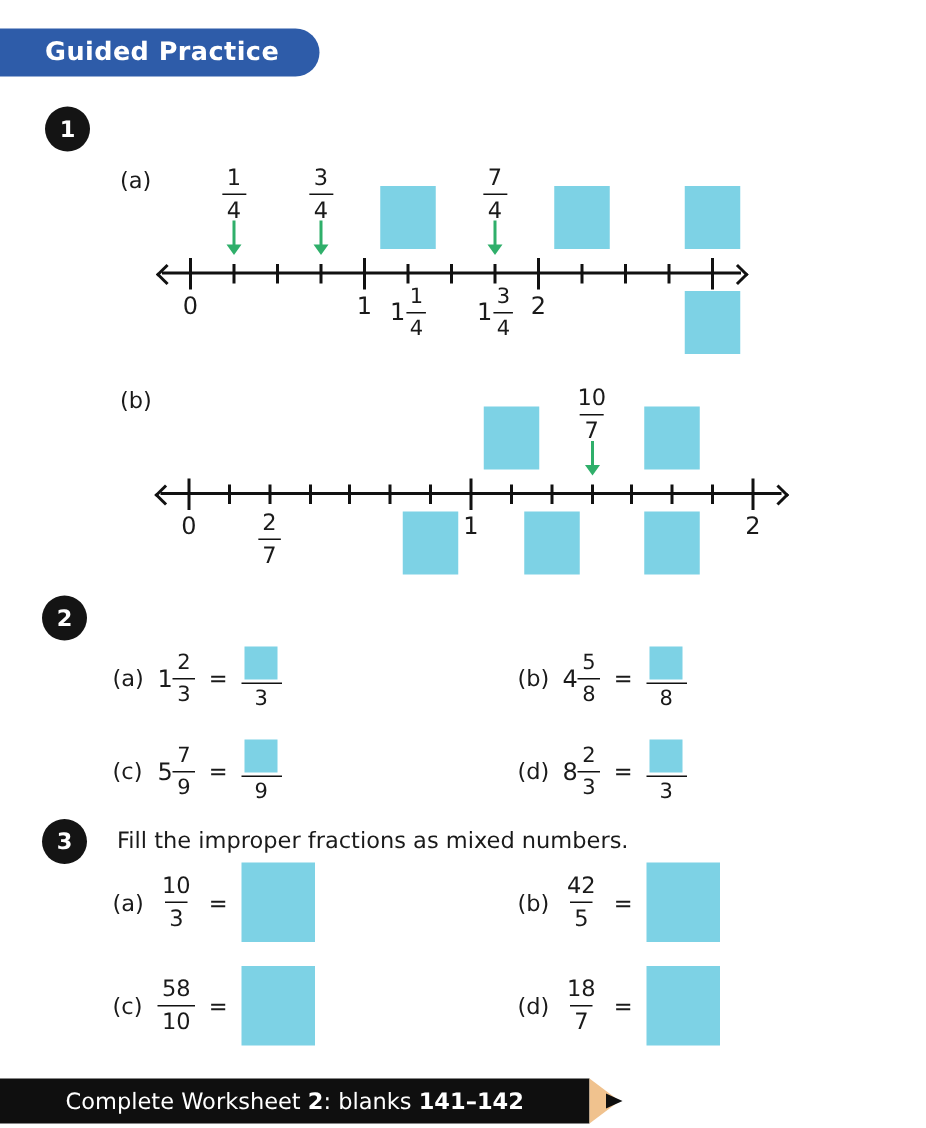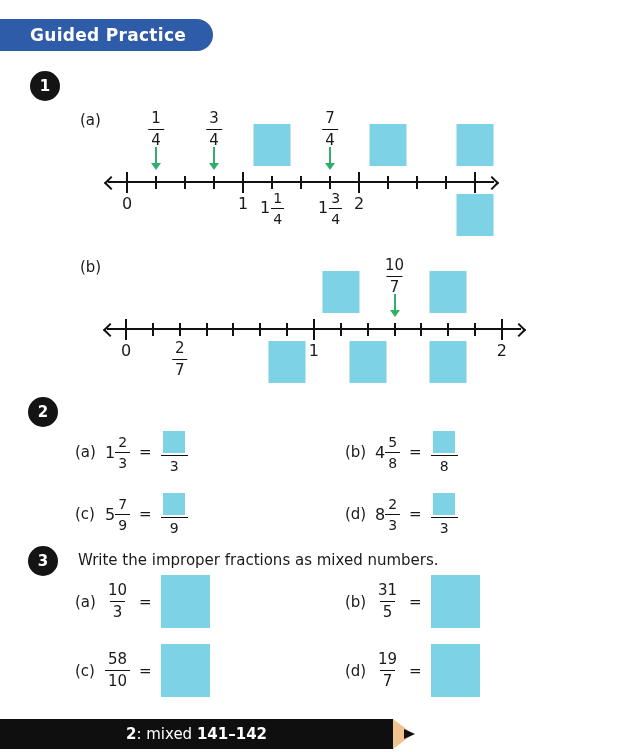--- a/index.html
+++ b/index.html
@@ -142,63 +142,63 @@
     <span class="eq">=</span>
     <span class="ansfrac">
       <span class="abox"></span>
       <span class="fden">3</span>
     </span>
   </div>
 
   <div class="qcircle" style="left:28px;top:546px;">
     <span>3</span>
   </div>
-  <div class="prompt" style="left:78px;top:551px;">Write the improper fractions as mixed numbers.</div>
+  <div class="prompt" style="left:78px;top:551px;">Fill the improper fractions as mixed numbers.</div>
 
   <div class="q-item" style="left:75px;top:575px;height:53px;">
     <span class="plabel">(a)</span>
     <span class="ifrac">
       <span class="fnum">10</span>
       <span class="fden">3</span>
     </span>
     <span class="eq">=</span>
     <span class="bigbox"></span>
   </div>
 
   <div class="q-item" style="left:345px;top:575px;height:53px;">
     <span class="plabel">(b)</span>
     <span class="ifrac">
-      <span class="fnum">31</span>
+      <span class="fnum">42</span>
       <span class="fden">5</span>
     </span>
     <span class="eq">=</span>
     <span class="bigbox"></span>
   </div>
 
   <div class="q-item" style="left:75px;top:644px;height:53px;">
     <span class="plabel">(c)</span>
     <span class="ifrac">
       <span class="fnum">58</span>
       <span class="fden">10</span>
     </span>
     <span class="eq">=</span>
     <span class="bigbox"></span>
   </div>
 
   <div class="q-item" style="left:345px;top:644px;height:53px;">
     <span class="plabel">(d)</span>
     <span class="ifrac">
-      <span class="fnum">19</span>
+      <span class="fnum">18</span>
       <span class="fden">7</span>
     </span>
     <span class="eq">=</span>
     <span class="bigbox"></span>
   </div>
 
-  <div class="footer"><b>2</b><span>: mixed </span><b>141–142</b></div>
+  <div class="footer"><span>Complete Worksheet </span><b>2</b><span>: blanks </span><b>141–142</b></div>
   <div class="pencil-wood"></div>
   <div class="pencil-lead"></div>
 
 <div class="nl-label" style="left: 80px; top: 111px;">(a)</div>
     <div class="nline" style="left: 108px; top: 181px; width: 386px;"></div>
     <div class="chev" style="left: 106px; top: 178px; transform: rotate(45deg);"></div>
     <div class="chev" style="left: 487px; top: 178px; transform: rotate(-135deg);"></div>
     <div class="tick" style="left: 126px; top: 171.5px; height: 21px;"></div>
     <div class="tick" style="left: 155px; top: 175.5px; height: 13px;"></div>
     <div class="tick" style="left: 184px; top: 175.5px; height: 13px;"></div>

